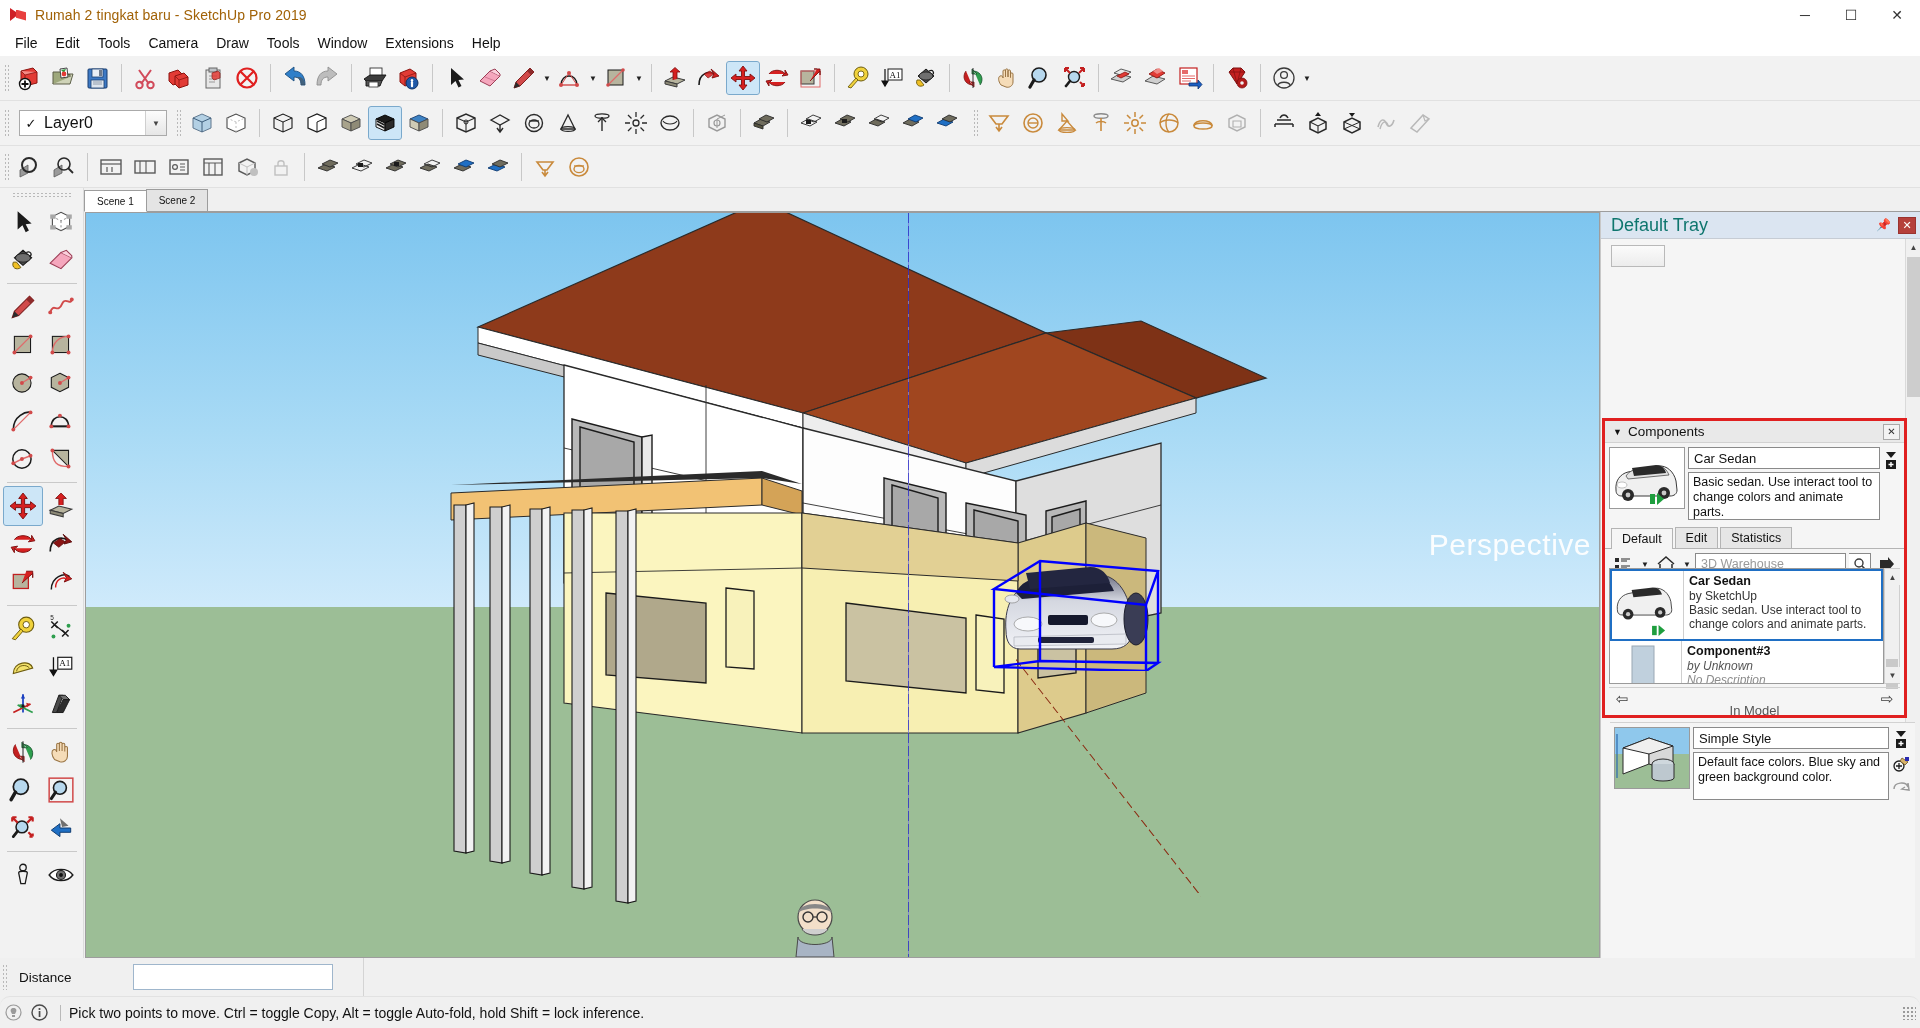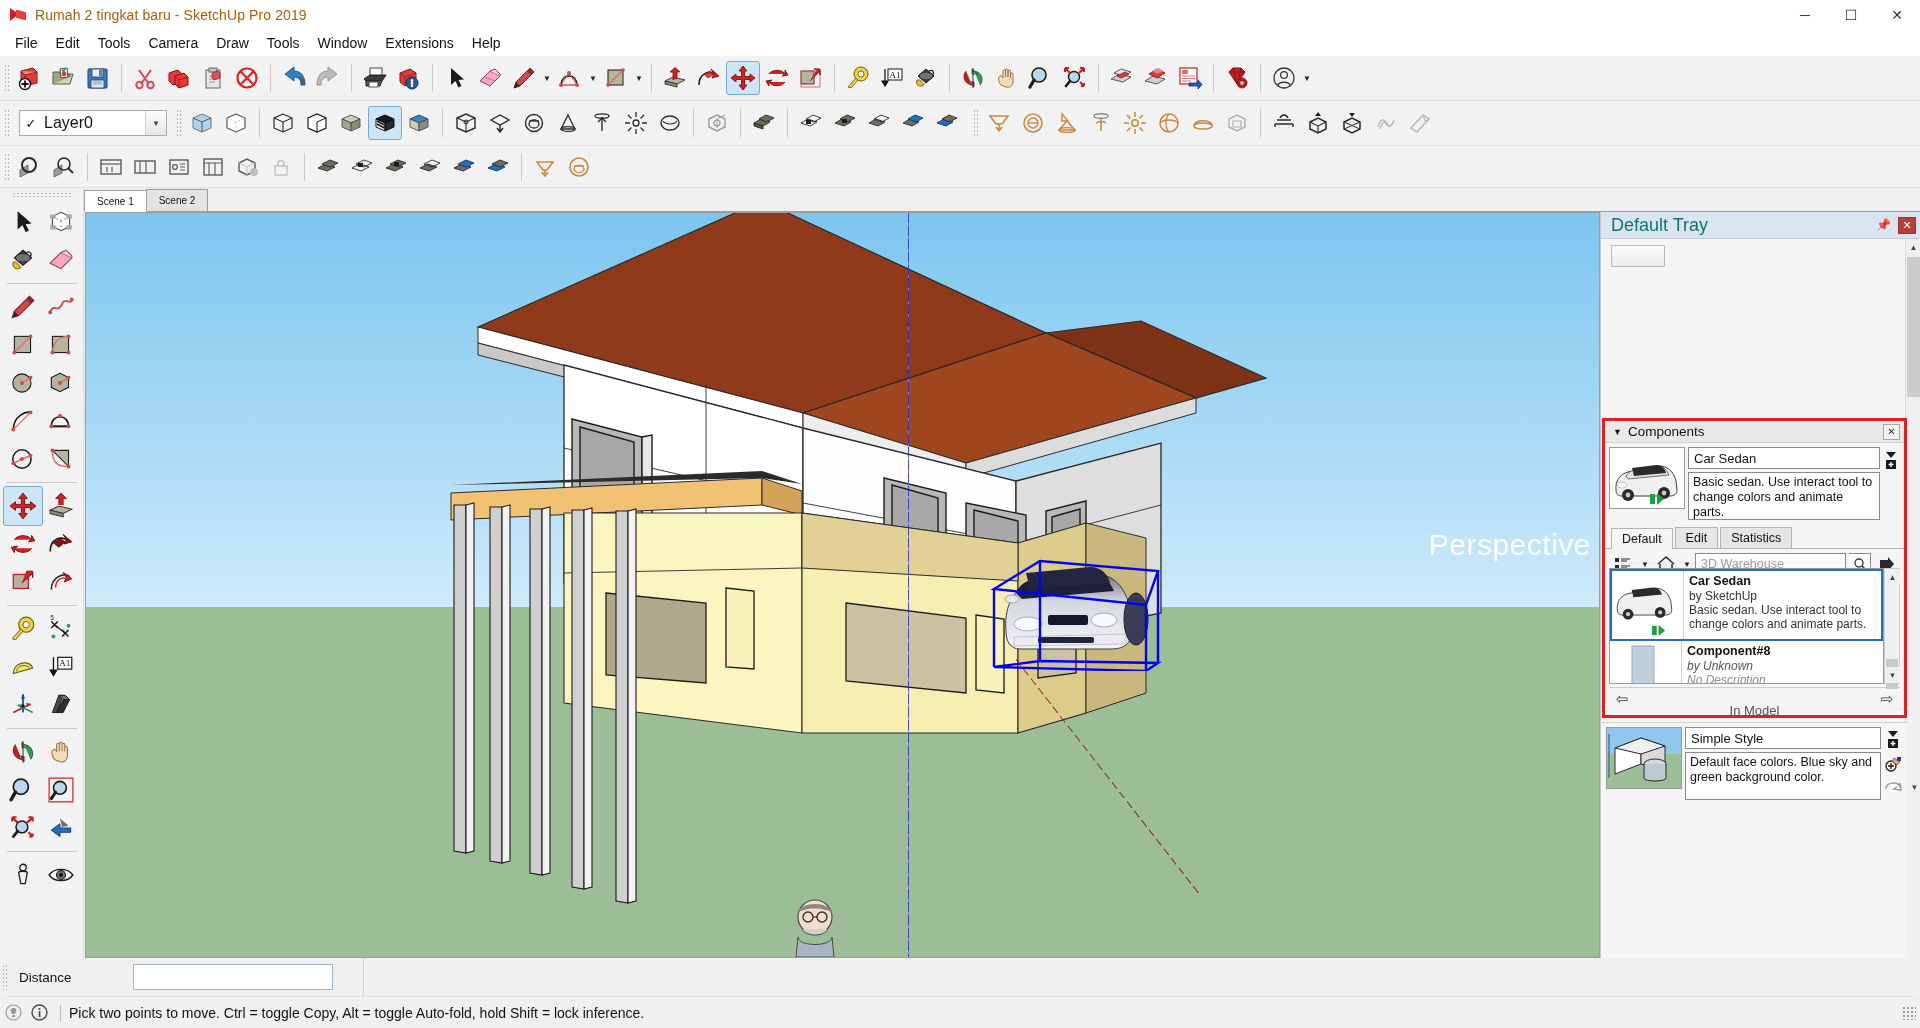--- a/index.html
+++ b/index.html
@@ -264,21 +264,21 @@
 
   .inmodel-bar {
     position: absolute; left: 4px; right: 4px; bottom: 6px; height: 22px;
     display: flex; align-items: center; border-top: 1px solid #cfcfcf;
   }
   .im-arrow { width: 26px; text-align: center; font-size: 15px; color: #3a3a3a; }
   .im-text { flex: 1; text-align: center; font-size: 13px; color: #555; margin-top: 24px; }
 
   
   .styles-wrap {
-    position: absolute; left: 1px; top: 483px; width: 305px; bottom: 0;
+    position: absolute; left: 9px; top: 483px; width: 305px; bottom: 0;
     background: #f5f5f5; border-top: 1px solid #d2d2d2;
   }
   .sty-hero { display: flex; padding: 4px 2px 4px 4px; }
   .sty-thumb {
     width: 76px; height: 62px; border: 1px solid #9a9a9a; overflow: hidden;
     position: relative; flex: 0 0 auto; background: #fff;
   }
   .sty-side { width: 24px; display:flex; flex-direction:column; align-items:center; gap:5px; padding-top:3px; }
 
   
@@ -1507,21 +1507,21 @@
             </div>
           </div>
 
           <div class="comp-item">
             <div class="ci-thumb">
               <svg width="66" height="70" viewBox="0 0 66 70">
                   <rect x="22" y="5" width="22" height="62" fill="#c0d0dd" stroke="#9aa8b4" stroke-width="1"></rect>
                 </svg>
             </div>
             <div class="ci-info">
-              <div class="ci-name">Component#8</div>
+              <div class="ci-name">Component#3</div>
               <div class="ci-by"><i>by Unknown</i></div>
               <div class="ci-desc muted">No Description</div>
             </div>
           </div>
 
         </div>
 
         <div class="list-scroll">
           <div class="sc-arrow">▲</div>
           <div class="ls-thumb"></div>

